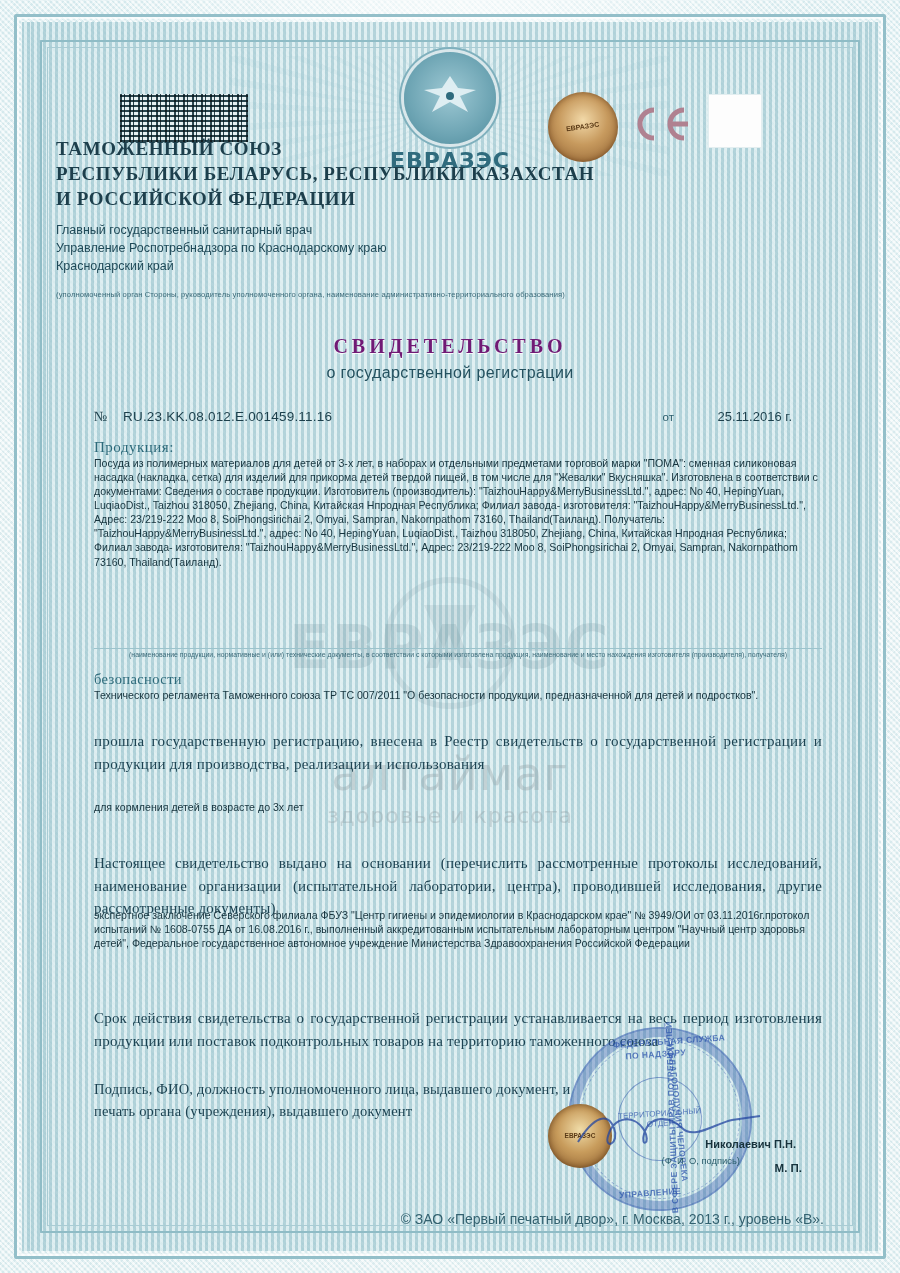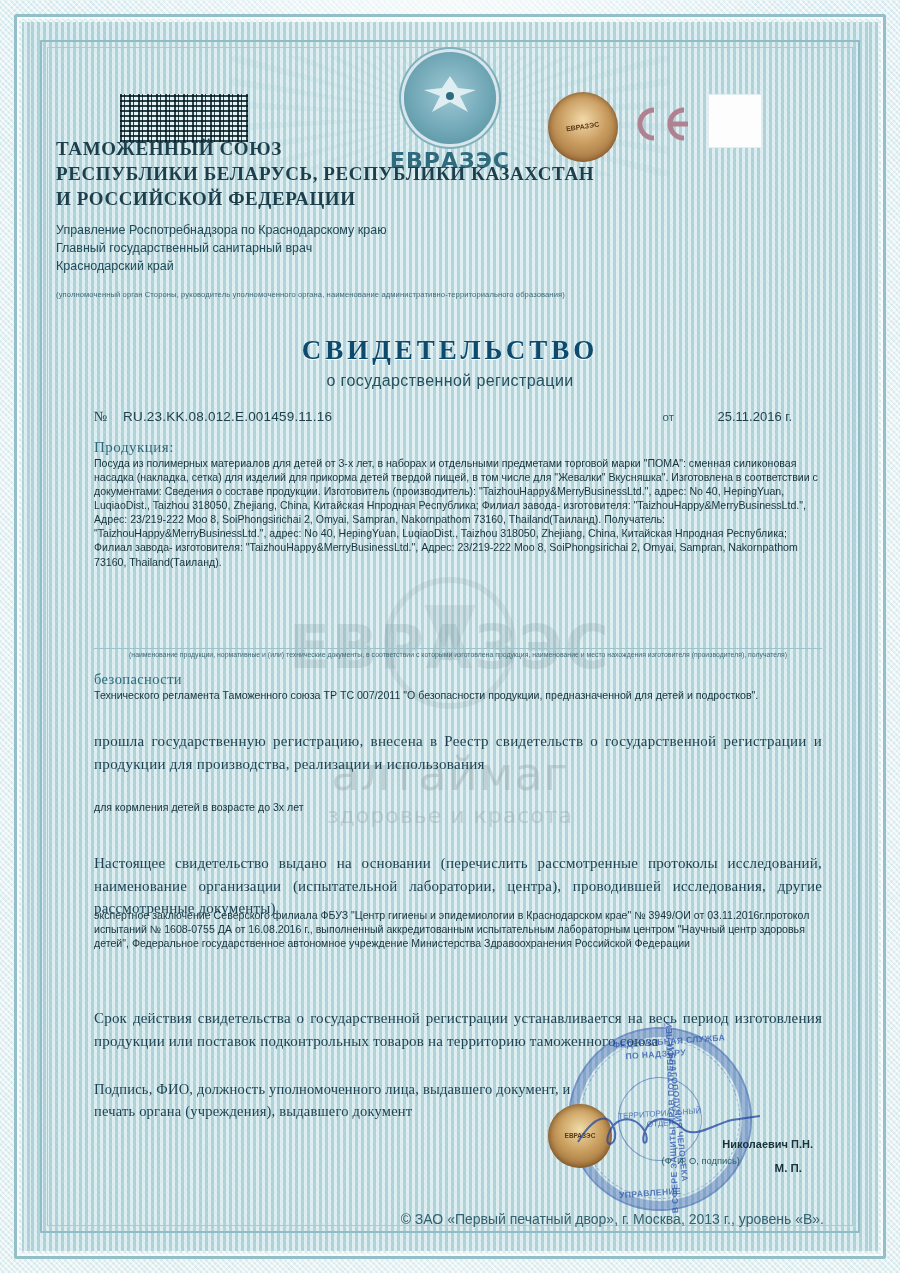--- a/index.html
+++ b/index.html
@@ -184,23 +184,23 @@
   }
 
   .cert-title {
     position: absolute;
     left: 0; right: 0;
     top: 283px;
     text-align: center;
   }
   .cert-title .main {
     font-family: "Liberation Serif", serif;
-    font-size: 27px;
+    font-size: 20px;
     letter-spacing: 4px;
-    color: #0c4a6e;
+    color: #701a75;
     font-weight: bold;
     text-shadow: 0 1px 0 rgba(255,255,255,.85);
   }
   .cert-title .sub {
     margin-top: 6px;
     font-family: Liberation Sans, sans-serif;
     font-size: 16px;
     color: #24515f;
     letter-spacing: .4px;
   }
@@ -342,21 +342,21 @@
     top: 1027px;
     font-family: "Liberation Serif", serif;
     font-size: 14.5px;
     line-height: 1.5;
     color: #1d4352;
     letter-spacing: .2px;
   }
 
   .fio-line {
     position: absolute;
-    right: 31px;
+    right: 48px;
     top: 1086px;
     width: 280px;
     text-align: right;
     font-size: 11px;
     color: #17323c;
     font-weight: bold;
   }
   .fio-caption {
     position: absolute;
     right: 104px;
@@ -556,22 +556,22 @@
         </svg>
       </div>
       <div class="emblem-name">ЕВРАЗЭС</div>
     </div>
 
     <div class="title-block">
       <div class="t1">ТАМОЖЕННЫЙ СОЮЗ</div>
       <div class="t1">РЕСПУБЛИКИ БЕЛАРУСЬ, РЕСПУБЛИКИ КАЗАХСТАН</div>
       <div class="t1">И РОССИЙСКОЙ ФЕДЕРАЦИИ</div>
       <div class="org-lines">
+        <div>Главный государственный санитарный врач</div>
         <div>Управление Роспотребнадзора по Краснодарскому краю</div>
-        <div>Главный государственный санитарный врач</div>
         <div>Краснодарский край</div>
       </div>
       <div class="fineprint">(уполномоченный орган Стороны, руководитель уполномоченного органа, наименование административно-территориального образования)</div>
     </div>
 
     <div class="cert-title">
       <div class="main">СВИДЕТЕЛЬСТВО</div>
       <div class="sub">о государственной регистрации</div>
     </div>
 

